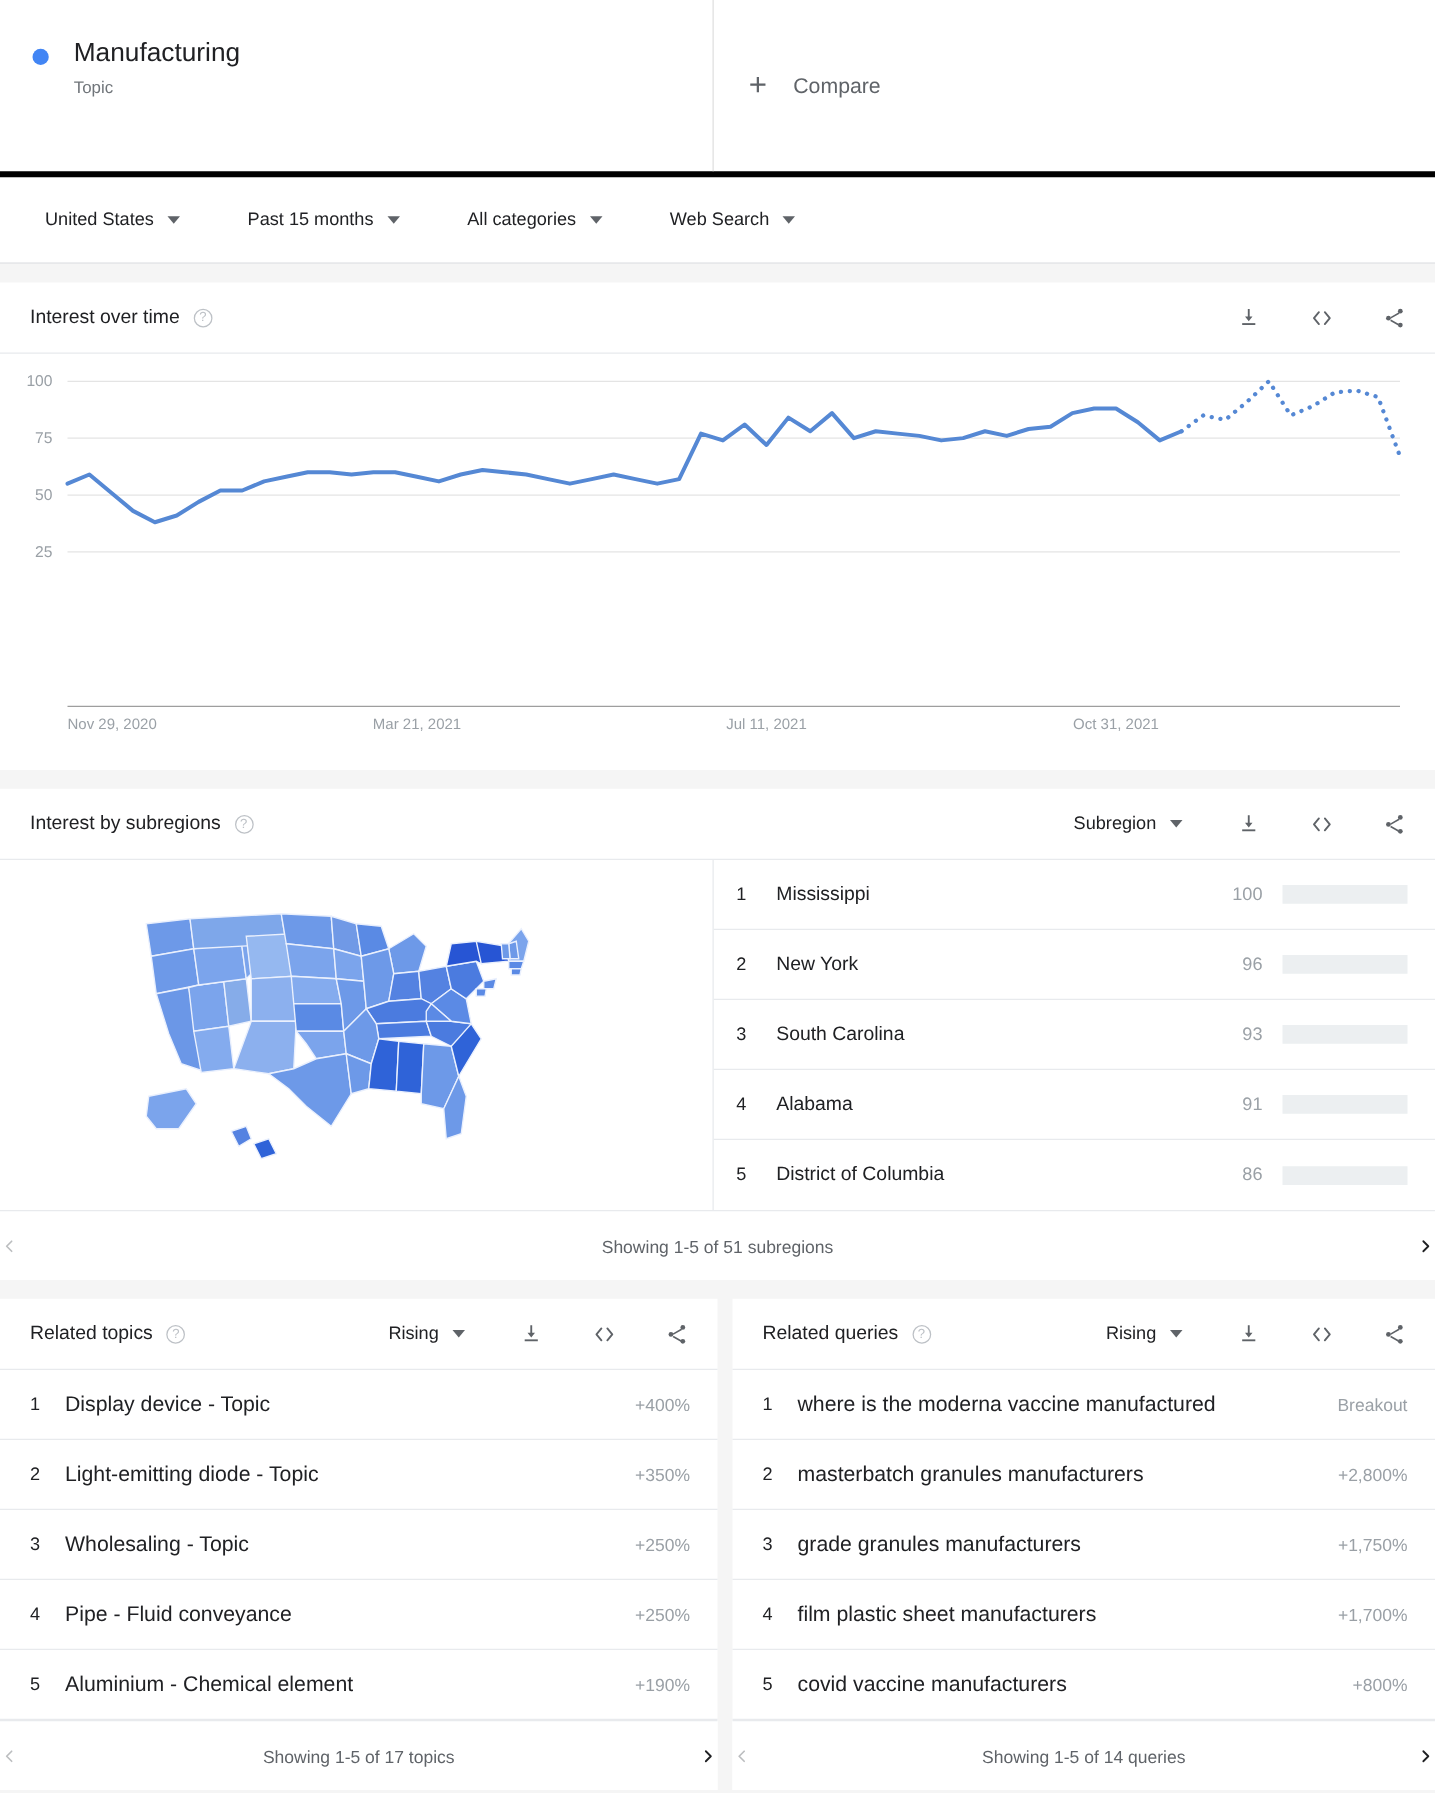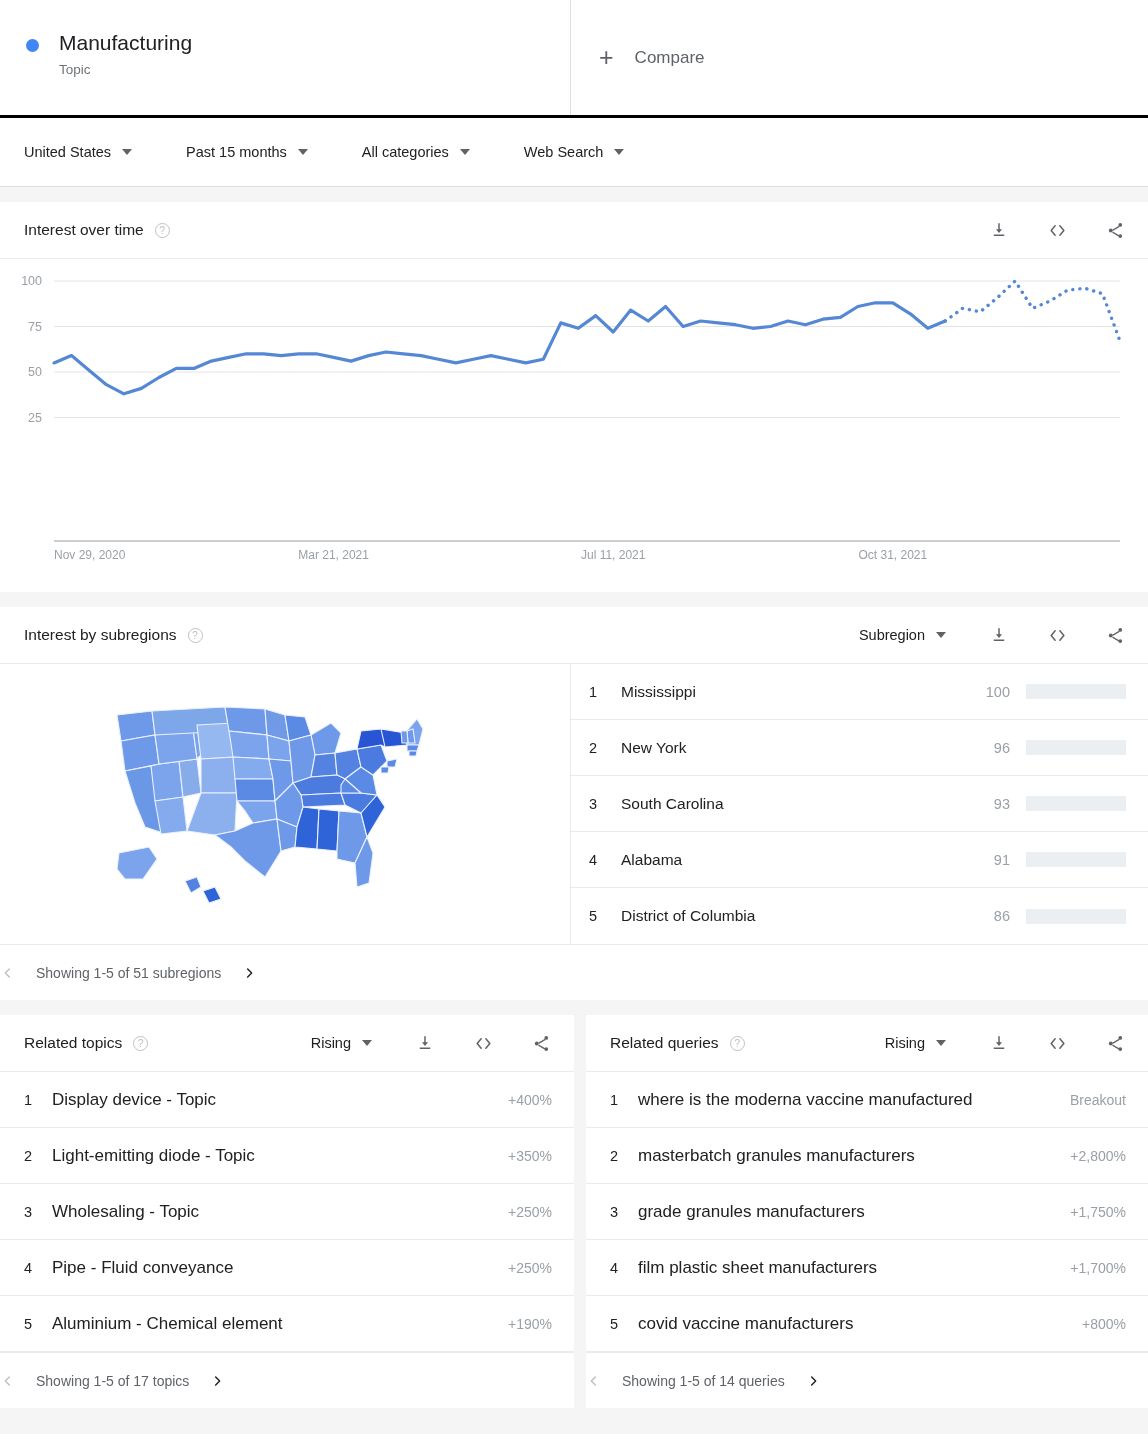--- a/index.html
+++ b/index.html
@@ -10,22 +10,22 @@
     background: #f5f5f5;
     font-family: "Liberation Sans", sans-serif;
     color: #202124;
     overflow: hidden;
   }
 
   
   .topbar {
     display: flex;
     background: #fff;
-    height: 118px;
-    border-bottom: 3px solid #000000;
+    height: 142px;
+    border-bottom: 5px solid #000000;
   }
   .term-cell {
     width: 571px;
     border-right: 1px solid #e0e0e0;
     padding: 30px 0 0 24px;
     display: flex;
     align-items: flex-start;
   }
   .term-dot {
     width: 13px; height: 13px;
@@ -63,21 +63,21 @@
     font-size: 17px;
     color: #5f6368;
   }
 
   
   .filterbar {
     background: #fff;
     height: 69px;
     display: flex;
     align-items: center;
-    padding-left: 24px;
+    padding-left: 36px;
     border-bottom: 1px solid #dadce0;
     box-shadow: 0 1px 2px rgba(60,64,67,.08);
   }
   .filter {
     display: flex;
     align-items: center;
     margin-right: 54px;
     cursor: pointer;
   }
   .filter-label {
@@ -191,21 +191,21 @@
   .bar-fill {
     height: 100%;
     background: #4285f4;
   }
 
   
   .pager {
     height: 56px;
     display: flex;
     align-items: center;
-    justify-content: flex-start;
+    justify-content: space-between;
     gap: 20px;
     border-top: 1px solid #e8eaed;
     background: #fff;
   }
   .pager-text {
     font-size: 14px;
     color: #5f6368;
   }
   .chev {
     cursor: pointer;

